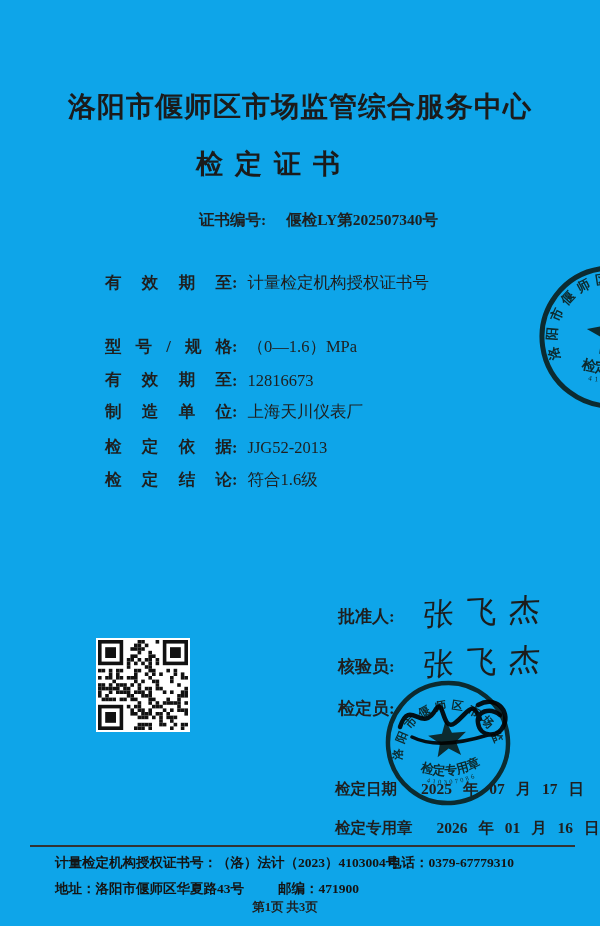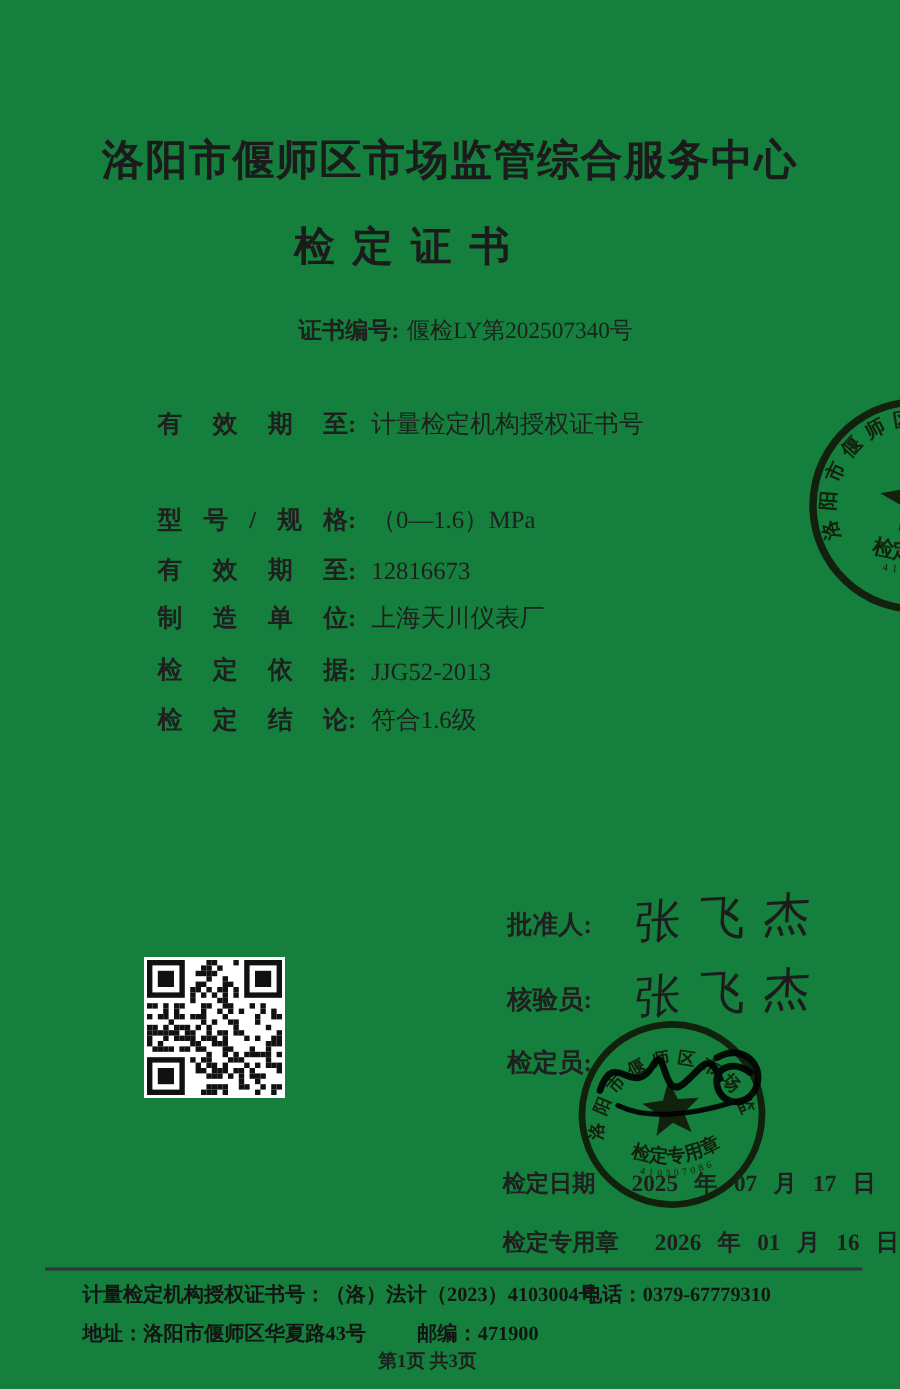--- a/index.html
+++ b/index.html
@@ -1,29 +1,29 @@
 <!DOCTYPE html>
 <html><head>
 <meta charset="utf-8">
 <style>
   html,body{margin:0;padding:0;background:#ffffff;}
   #page{
-    position:relative;width:600px;height:926px;background:#15803d;
+    position:relative;width:600px;height:926px;background:#0ea5e9;
     overflow:hidden;font-family:"Liberation Serif","DejaVu Serif",serif;
     color:#1f1f1f;
   }
   .abs{position:absolute;}
   
   .org-title{top:88px;left:0;right:0;text-align:center;font-size:28px;font-weight:bold;
     letter-spacing:1px;color:#1b1b1b;}
   .doc-title{top:146px;left:0;right:0;text-align:center;font-size:27px;font-weight:bold;
     letter-spacing:12px;transform:translateX(-26px);color:#1b1b1b;}
   .cert-line{top:210px;left:155px;font-size:15.5px;}
   .cert-line .lbl{font-weight:bold;margin-left:44px;}
-  .cert-line .val{margin-left:5px;font-weight:400;}
+  .cert-line .val{margin-left:20px;font-weight:700;}
   
   .field-row{left:105px;font-size:16.5px;white-space:nowrap;}
   .flabel{display:inline-block;width:127px;text-align:justify;text-align-last:justify;
     font-weight:bold;vertical-align:bottom;}
   .fcolon{font-weight:bold;}
   .fvalue{margin-left:10px;font-weight:500;}
   
   .sig-row{left:338px;font-size:17px;font-weight:bold;white-space:nowrap;}
   .sig-name{display:inline-block;margin-left:28px;font-size:31px;font-weight:500;
     letter-spacing:12px;transform:rotate(-3deg) skewX(-6deg);vertical-align:middle;

